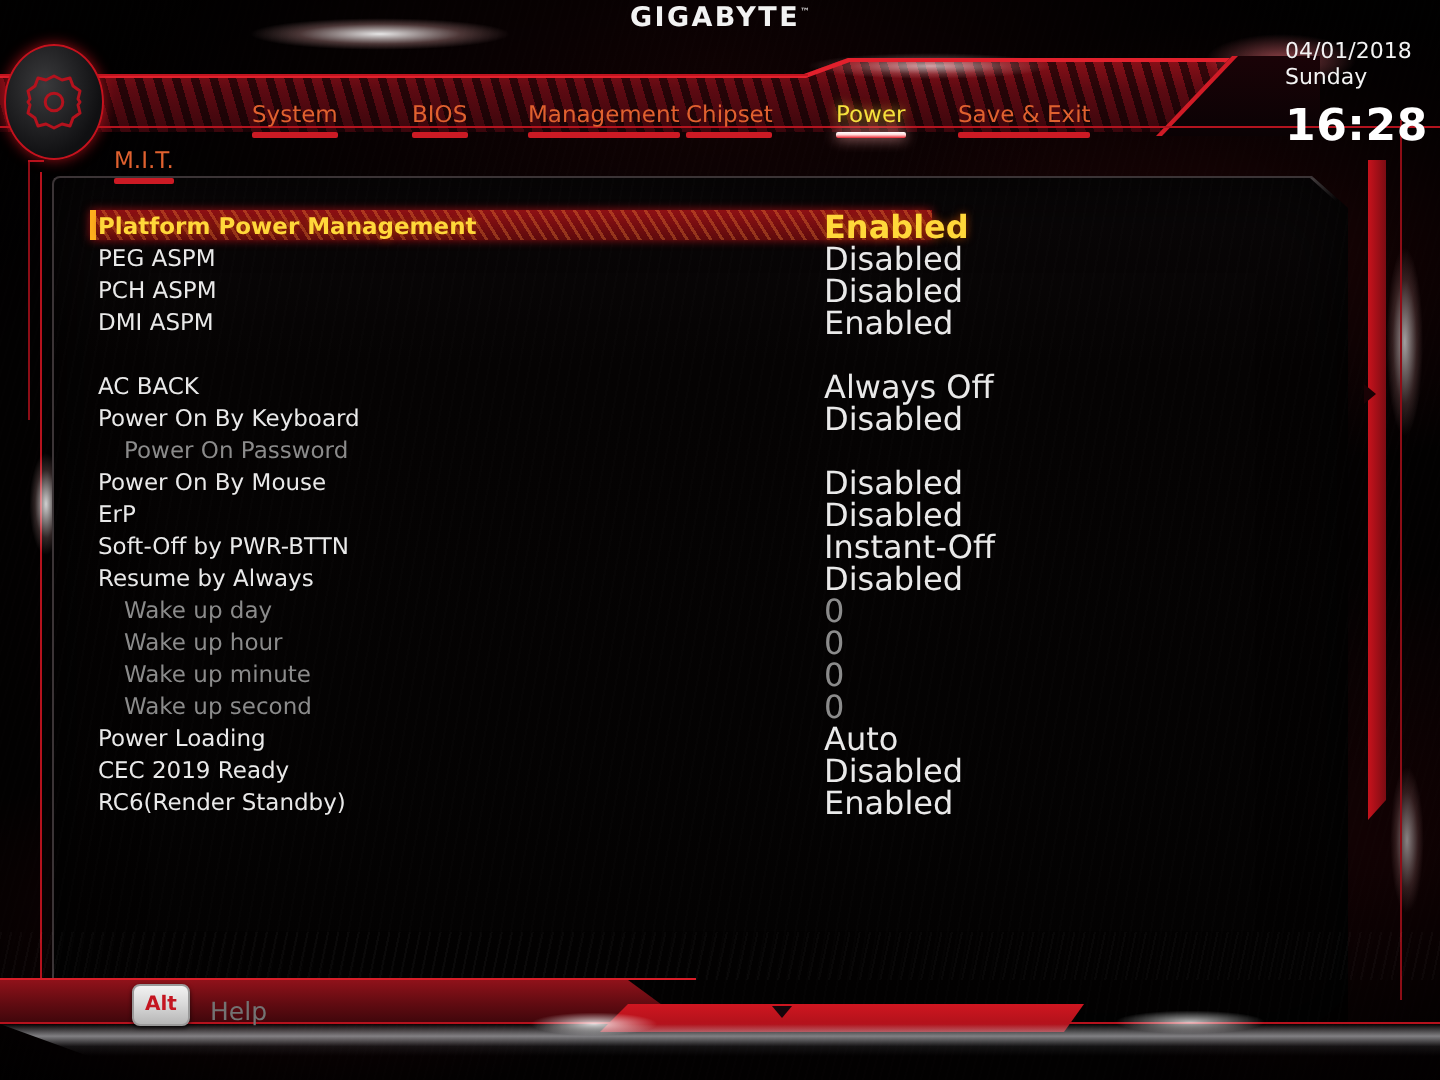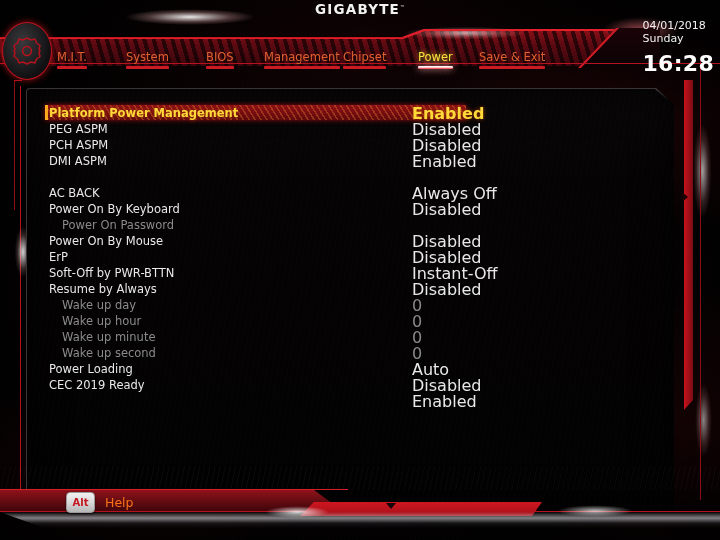--- a/index.html
+++ b/index.html
@@ -139,27 +139,27 @@
     background:linear-gradient(180deg, rgba(190,190,195,.0), rgba(205,205,210,.62) 38%, rgba(90,90,95,.2) 70%, transparent);
     clip-path:polygon(0 0, 720px 0, 720px 16px, 44px 16px);}
   .ftr-redline{position:absolute;left:0;top:511px;width:720px;height:1px;background:#b5121d;z-index:10;}
   .ftr-glow1{position:absolute;left:232px;top:498px;width:130px;height:28px;z-index:10;
     background:radial-gradient(ellipse 44px 8px at 50% 50%, rgba(255,255,255,.85), transparent 72%);}
   .ftr-glow2{position:absolute;left:520px;top:498px;width:150px;height:26px;z-index:10;
     background:radial-gradient(ellipse 52px 8px at 50% 50%, rgba(255,255,255,.72), transparent 72%);}
   .ftr-hatch{position:absolute;left:0;top:466px;width:720px;height:24px;z-index:8;opacity:.55;
     background-image:repeating-linear-gradient(102deg, rgba(255,255,255,.045) 0 1px, transparent 1px 5px);}
 
-  .help{position:absolute;left:66px;top:492px;z-index:12;display:flex;align-items:center;gap:10px;}
+  .help{position:absolute;left:66px;top:492px;z-index:12;display:flex;align-items:flex-end;gap:10px;}
   .keycap{width:27px;height:19px;border-radius:4px;
     background:linear-gradient(180deg,#f2f2f2 0%,#d9d9d9 48%,#b6b6b6 100%);
     border:1px solid #9a9a9a;display:flex;align-items:center;justify-content:center;
     box-shadow:0 1px 2px rgba(0,0,0,.7);}
   .keycap span{color:#c41520;font-size:10px;font-weight:bold;line-height:1;}
-  .help-label{color:#f97316;font-size:12.5px;}
+  .help-label{color:#737373;font-size:12.5px;}
 </style>
 </head>
 <body>
 
 <div id="screen">
 
   <div class="bg-base"></div>
   <div class="bg-hatch"></div>
   <div class="bg-vign"></div>
 
@@ -186,21 +186,21 @@
 
   <div class="dt">
     <div class="dt-left">
       <div class="dt-date">04/01/2018</div>
       <div class="dt-day">Sunday</div>
     </div>
     <div class="dt-time">16:28</div>
   </div>
 
   <div class="tabs" id="tabbar">
-      <div class="tab" style="position: absolute; left: 57px;">
+      <div class="tab" style="position: absolute; left: 57px; margin-top: 23px;">
         <div class="tab-label">M.I.T.</div>
         <div class="tab-underline"></div>
       </div>
       <div class="tab" style="position: absolute; left: 126px;">
         <div class="tab-label">System</div>
         <div class="tab-underline"></div>
       </div>
       <div class="tab" style="position: absolute; left: 206px;">
         <div class="tab-label">BIOS</div>
         <div class="tab-underline"></div>
@@ -291,20 +291,21 @@
         </div>
         <div class="row">
           <div class="nm">Power Loading</div>
           <div class="vl">Auto</div>
         </div>
         <div class="row">
           <div class="nm">CEC 2019 Ready</div>
           <div class="vl">Disabled</div>
         </div>
         <div class="row">
+          <div class="nm">RC6(Render Standby)</div>
           <div class="vl">Enabled</div>
         </div>
       </div>
   </div>
 
   <div class="edge-l-red"></div>
   <div class="edge-l-red2"></div>
   <div class="edge-l-hook"></div>
   <div class="edge-l-glow"></div>
   <div class="edge-r-band"></div>

